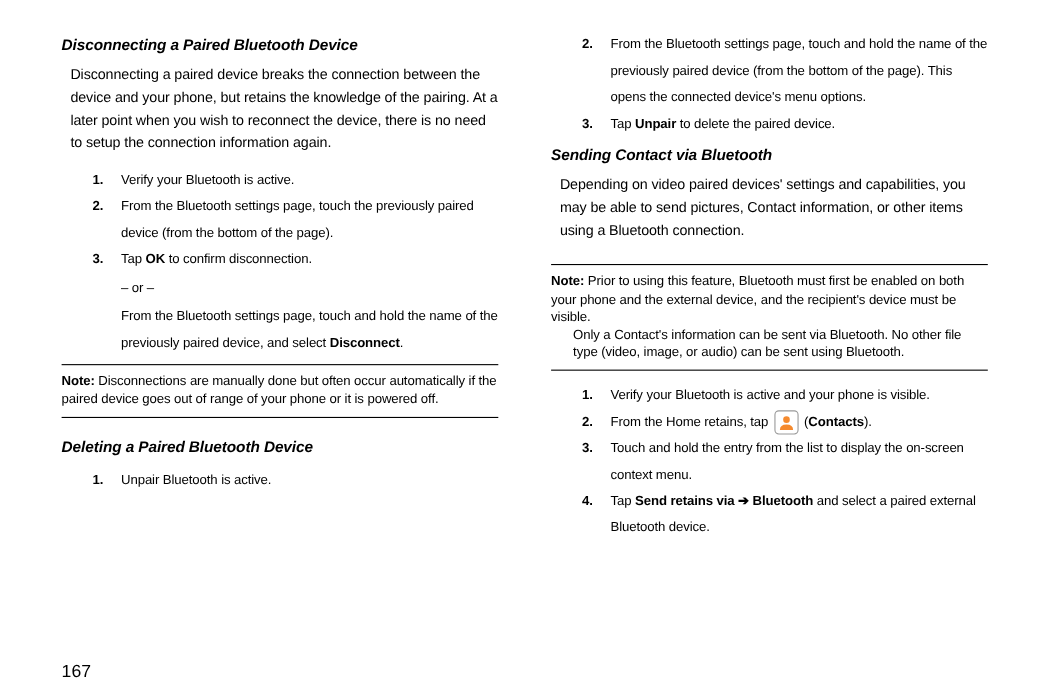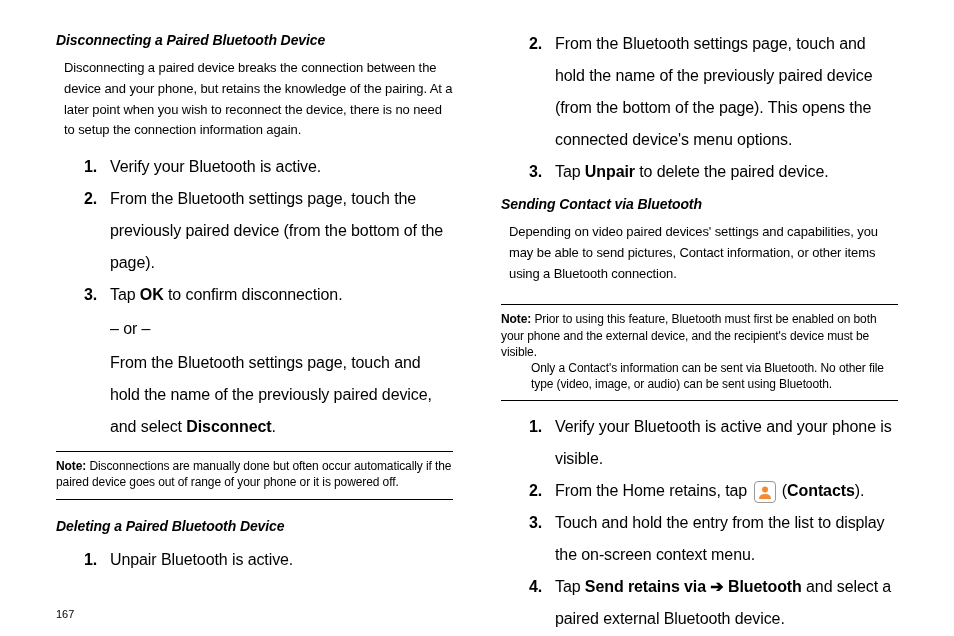--- a/index.html
+++ b/index.html
@@ -37,21 +37,21 @@
     letter-spacing: -0.1px;
   }
   ol.steps {
     list-style: none;
     counter-reset: step;
     margin: 10px 0 8px 28px;
   }
   ol.steps > li {
     counter-increment: step;
     position: relative;
-    font-size: 16px;
+    font-size: 12px;
     line-height: 2.0;
     padding-left: 26px;
     letter-spacing: -0.1px;
   }
   ol.steps > li::before {
     content: counter(step) ".";
     position: absolute;
     left: 0;
     font-weight: bold;
   }
@@ -71,40 +71,40 @@
   }
   .note {
     font-size: 12px;
     line-height: 1.35;
     margin: 0 0 8px 0;
     letter-spacing: -0.1px;
   }
   .note .label { font-weight: bold; }
   .note-body {
     display: block;
-    margin-left: 30px;
+    margin-left: 20px;
   }
   .icon {
     display: inline-block;
     width: 22px;
     height: 22px;
     vertical-align: middle;
     background: #fff;
     border: 1px solid #999;
     border-radius: 4px;
     position: relative;
     margin: 0 2px;
   }
   .icon svg { position: absolute; top: 2px; left: 2px; }
   .arrow { font-weight: bold; }
   .page-num {
     position: absolute;
     bottom: 16px;
     left: 56px;
-    font-size: 11px;
+    font-size: 16px;
   }
   .spacer { height: 12px; }
 </style>
 </head>
 <body>
 
 <div class="columns">
 
   <div class="col">
 

